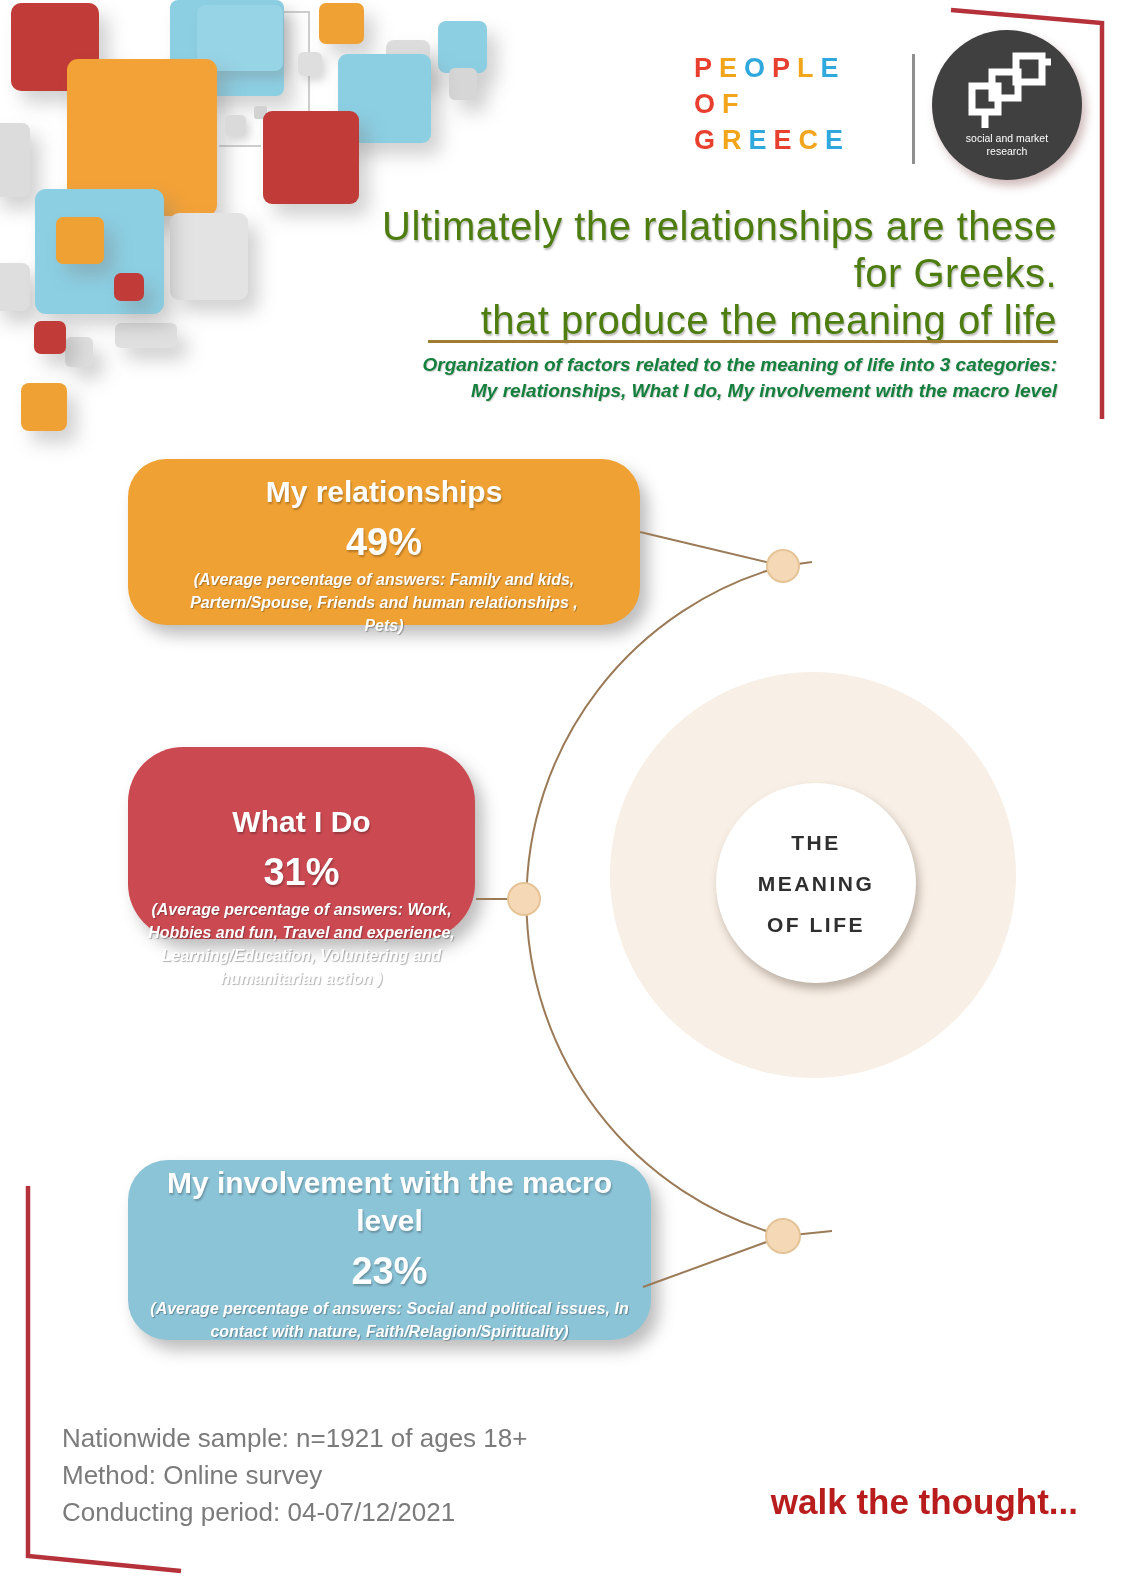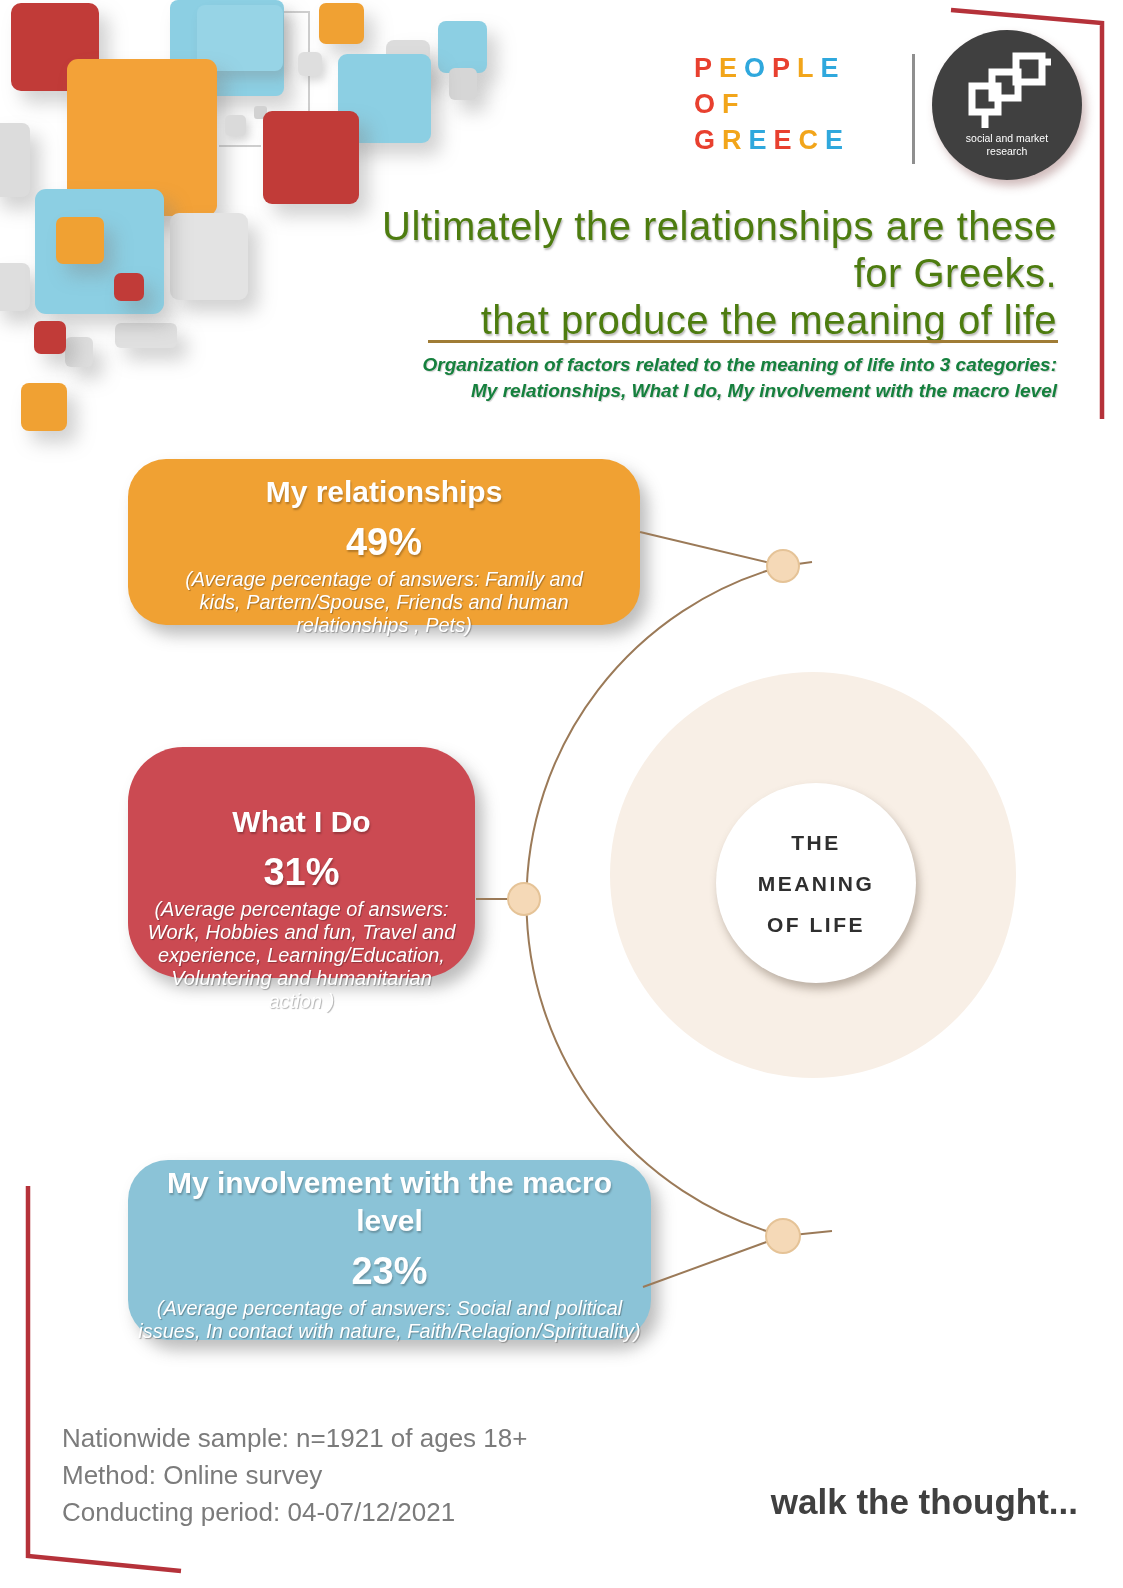--- a/index.html
+++ b/index.html
@@ -18,24 +18,24 @@
 
   
   .title{position:absolute;left:260px;top:203px;width:797px;text-align:right;font-size:40px;line-height:47px;color:#4d7c0f;font-weight:500;letter-spacing:.5px;text-shadow:1px 2px 2px rgba(60,60,60,.35);}
   .title-rule{position:absolute;left:428px;top:340px;width:630px;height:3px;background:#a07c35;}
   .subtitle{position:absolute;left:300px;top:352px;width:757px;text-align:right;font-size:19px;line-height:26px;font-style:italic;font-weight:600;color:#15803d;text-shadow:1px 1px 1px rgba(90,90,90,.3);}
 
   
   .cat-box{position:absolute;color:#fff;text-align:center;box-shadow:8px 10px 16px rgba(90,90,90,.4);}
   .cat-name{font-size:30px;font-weight:bold;line-height:38px;text-shadow:1px 2px 2px rgba(0,0,0,.25);}
   .cat-value{font-size:38px;font-weight:600;line-height:48px;text-shadow:1px 2px 2px rgba(0,0,0,.25);margin-top:7px;}
-  .cat-note{font-size:20px;font-style:italic;font-weight:400;line-height:23px;margin:2px auto 0;text-shadow:1px 1px 1px rgba(0,0,0,.3);}
+  .cat-note{font-size:16px;font-style:italic;font-weight:700;line-height:23px;margin:2px auto 0;text-shadow:1px 1px 1px rgba(0,0,0,.3);}
   #box-relationships{left:128px;top:459px;width:512px;height:152px;border-radius:38px;padding-top:14px;}
   #box-relationships .cat-note{width:430px;}
-  #box-what-i-do{left:128px;top:747px;width:347px;height:231px;border-radius:55px;padding-top:56px;box-sizing:border-box;}
+  #box-what-i-do{left:128px;top:747px;width:347px;height:192px;border-radius:55px;padding-top:56px;box-sizing:border-box;}
   #box-what-i-do .cat-note{width:312px;}
   #box-macro{left:128px;top:1160px;width:523px;height:180px;border-radius:40px;padding-top:4px;box-sizing:border-box;}
   #box-macro .cat-name{width:500px;margin:0 auto;}
   #box-macro .cat-note{width:505px;}
 
   
   .halo{position:absolute;left:610px;top:672px;width:406px;height:406px;border-radius:50%;background:#f8efe6;}
   .core{position:absolute;left:716px;top:783px;width:200px;height:200px;border-radius:50%;background:#ffffff;box-shadow:3px 6px 10px rgba(110,95,80,.45);display:flex;flex-direction:column;align-items:center;justify-content:center;}
   .core div{font-size:21px;letter-spacing:2.5px;color:#2f2f2f;line-height:41px;font-weight:700;}
 
@@ -152,15 +152,15 @@
       <path d="M951,10 L1102,23 L1102,419"></path>
       <path d="M28,1186 L28,1556 L181,1571"></path>
     </g>
   </svg>
 
   <div class="footer-notes">
     <div>Nationwide sample: n=1921 of ages 18+</div>
     <div>Method: Online survey</div>
     <div>Conducting period: 04-07/12/2021</div>
   </div>
-  <div class="tagline" style="color: #404040;">walk the thought...</div>
+  <div class="tagline" style="color: #b91c1c;">walk the thought...</div>
 
 </div>
 
 </body></html>

